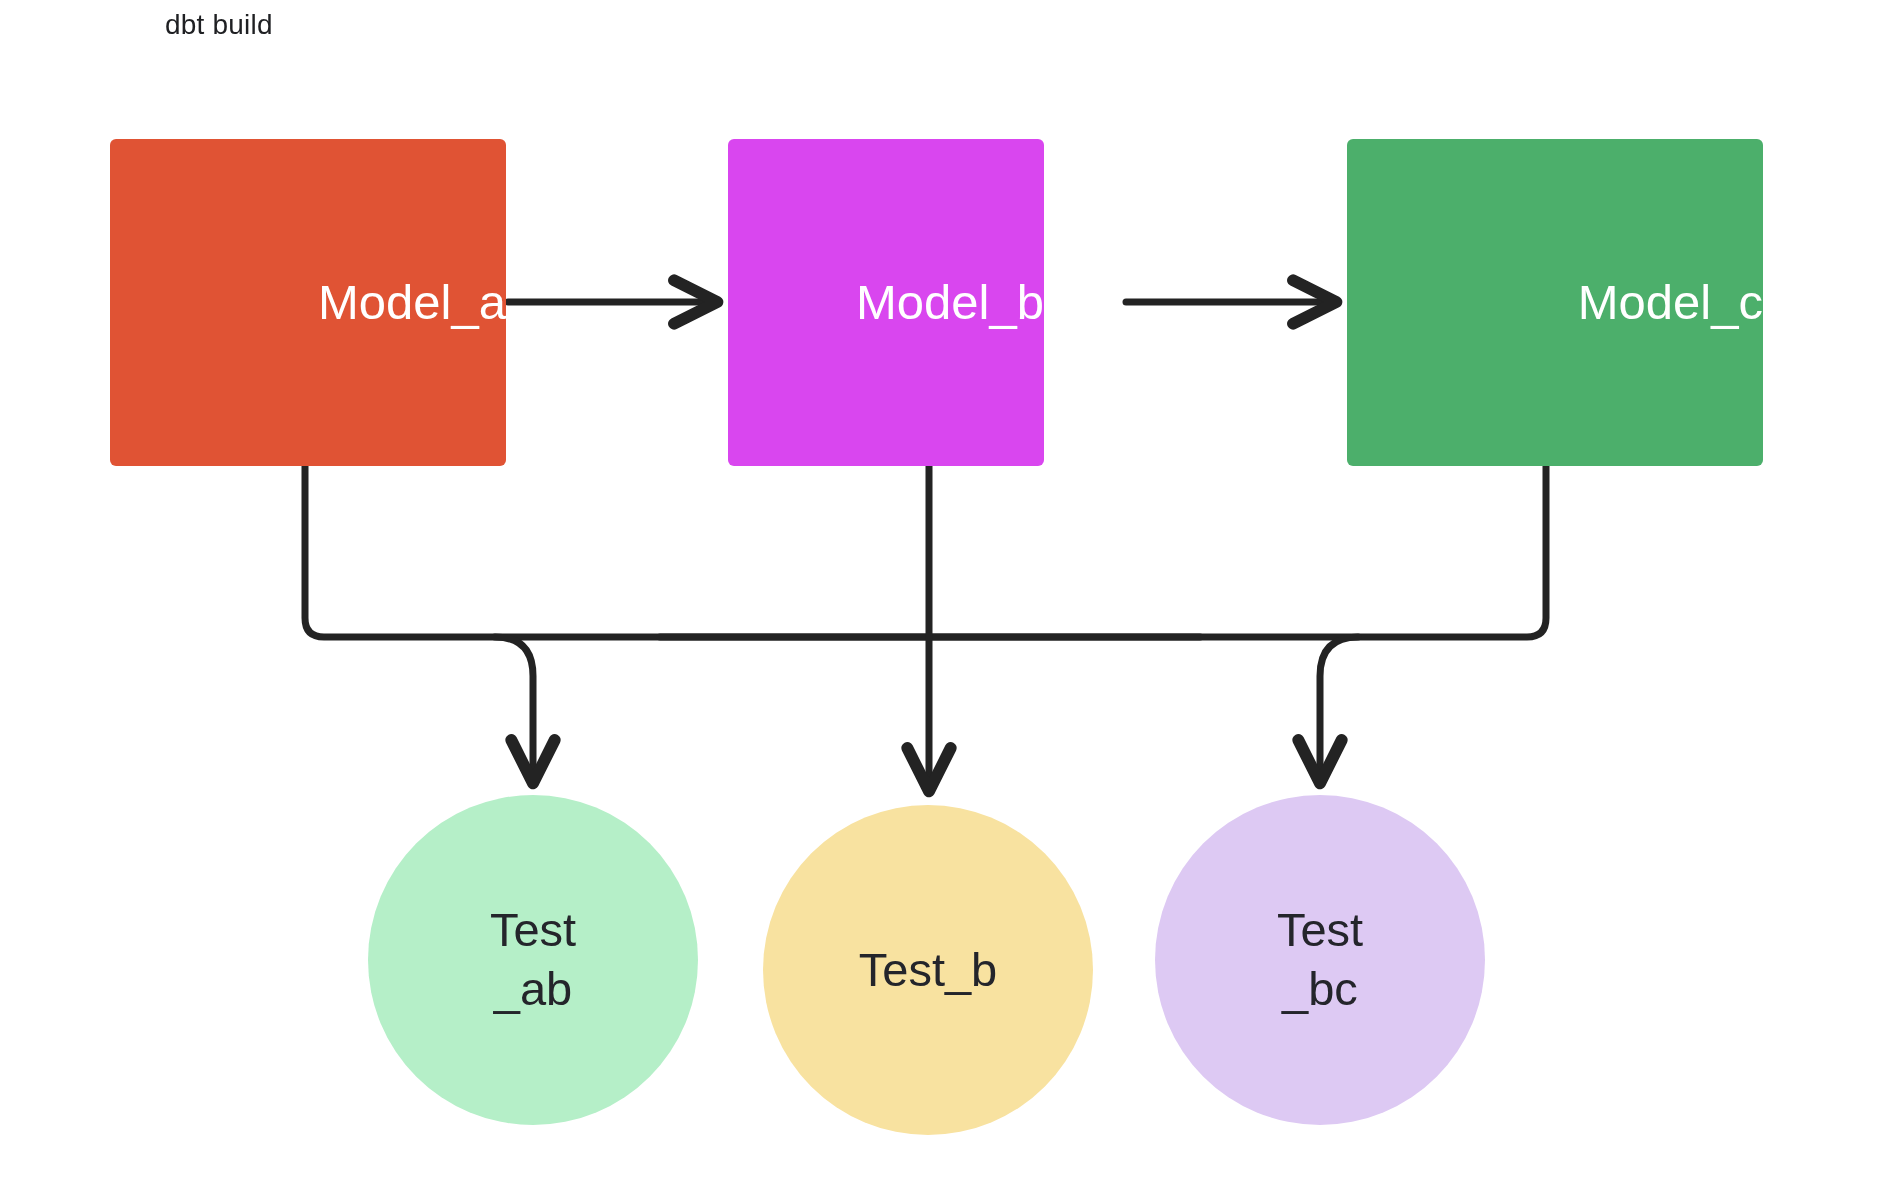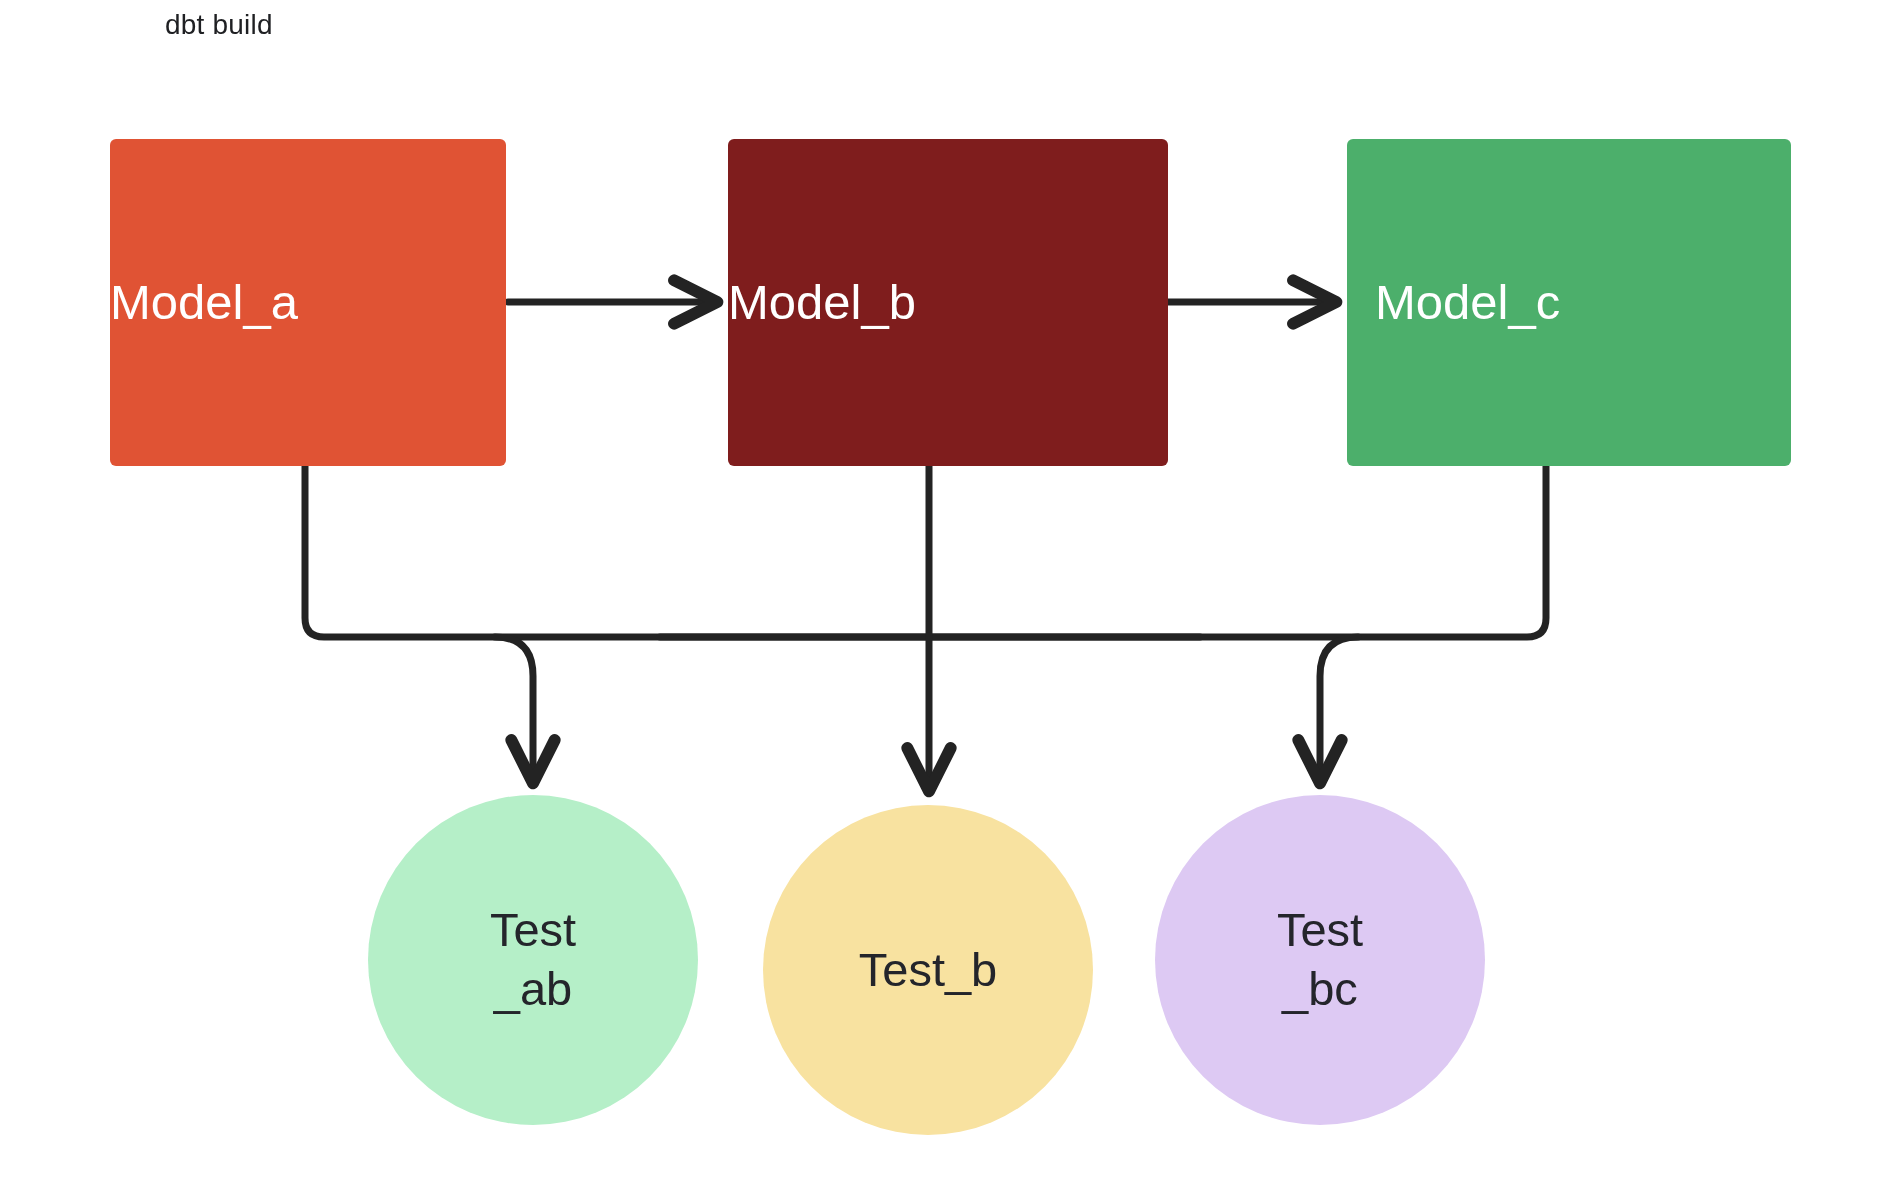--- a/index.html
+++ b/index.html
@@ -34,21 +34,21 @@
     line-height: 1.2;
     color: #1f2023;
     letter-spacing: 0.2px;
     white-space: nowrap;
   }
   .node-box {
     position: absolute;
     border-radius: 6px;
     display: flex;
     align-items: center;
-    justify-content: flex-start;
+    justify-content: flex-end;
   }
   .node-box .node-label {
     font-size: 49px;
     color: #ffffff;
     line-height: 1.1;
     white-space: nowrap;
   }
   .node-circle {
     position: absolute;
     border-radius: 50%;
@@ -57,22 +57,22 @@
     justify-content: center;
     text-align: center;
   }
   .node-circle .node-label {
     font-size: 47px;
     color: #24252b;
     line-height: 1.25;
     white-space: pre-line;
   }
   #model-a { left: 110px; top: 139px; width: 396px; height: 327px; background: #e05334; }
-  #model-b { left: 728px; top: 139px; width: 440px; height: 327px; background: #7f1d1d; }
-  #model-c { left: 1347px; top: 139px; width: 416px; height: 327px; background: #4caf6b; padding-left: 28px; }
+  #model-b { left: 728px; top: 139px; width: 316px; height: 327px; background: #d946ef; }
+  #model-c { left: 1347px; top: 139px; width: 416px; height: 327px; background: #4caf6b; }
 
   #test-ab { left: 368px; top: 795px; width: 330px; height: 330px; background: #b5efc8; }
   #test-b  { left: 763px; top: 805px; width: 330px; height: 330px; background: #f8e2a0; align-items: center; }
   #test-bc { left: 1155px; top: 795px; width: 330px; height: 330px; background: #ddc9f3; }
 </style>
 </head>
 <body>
 
 <div id="stage">
 

